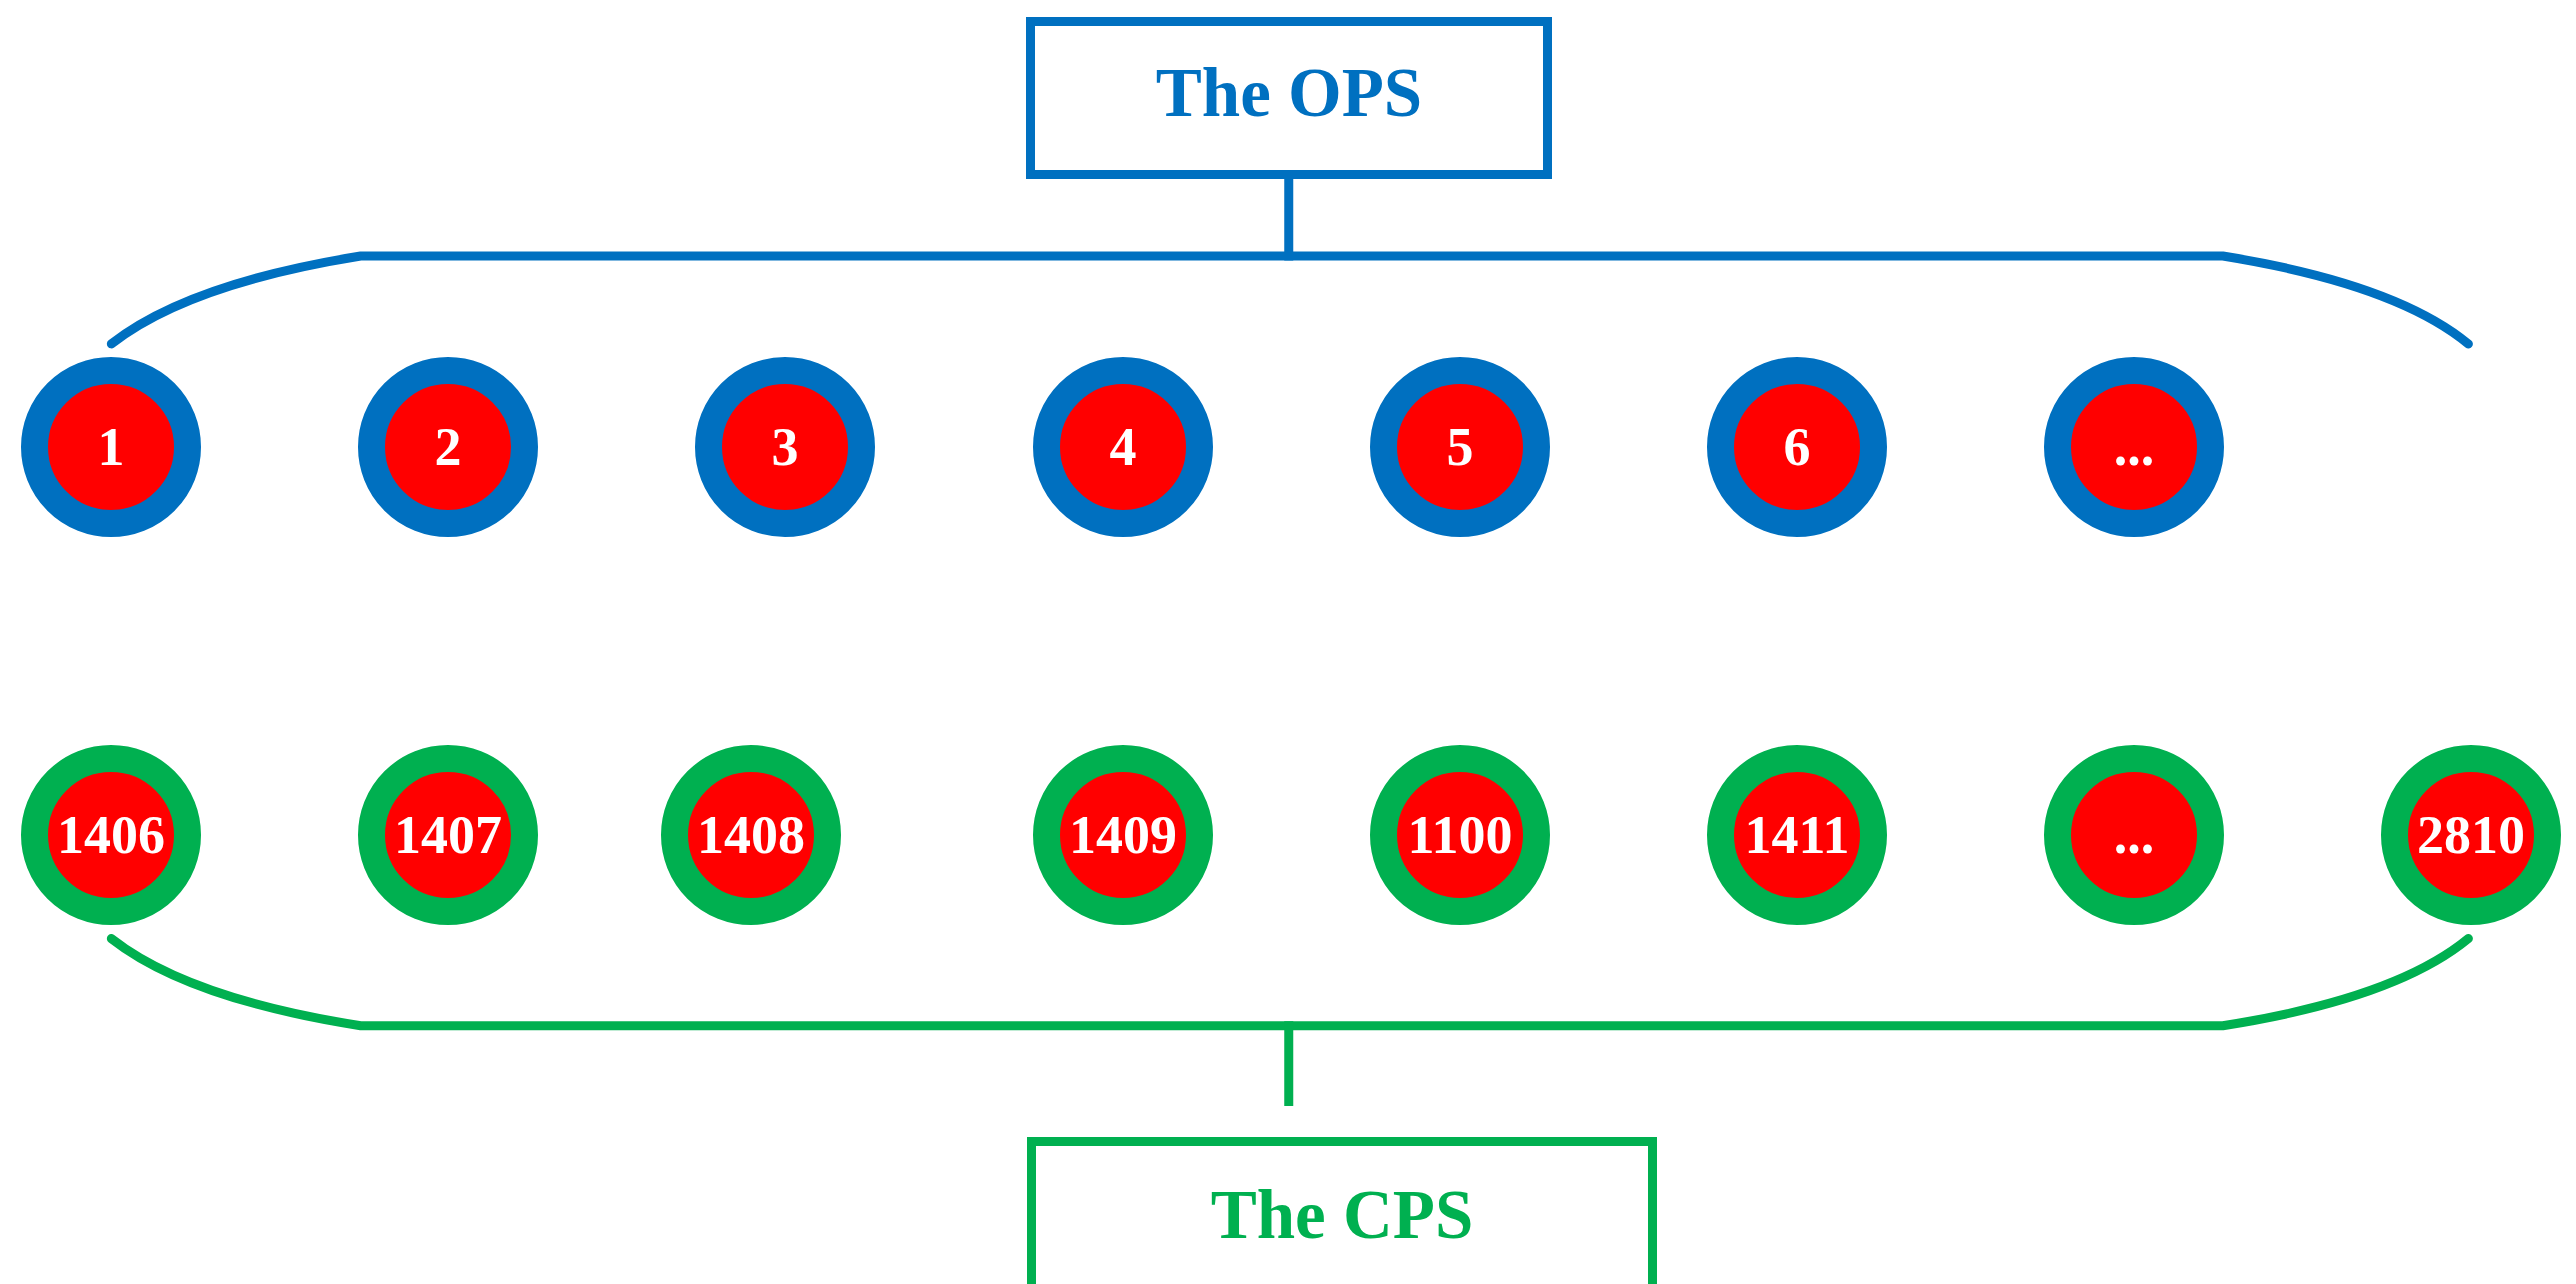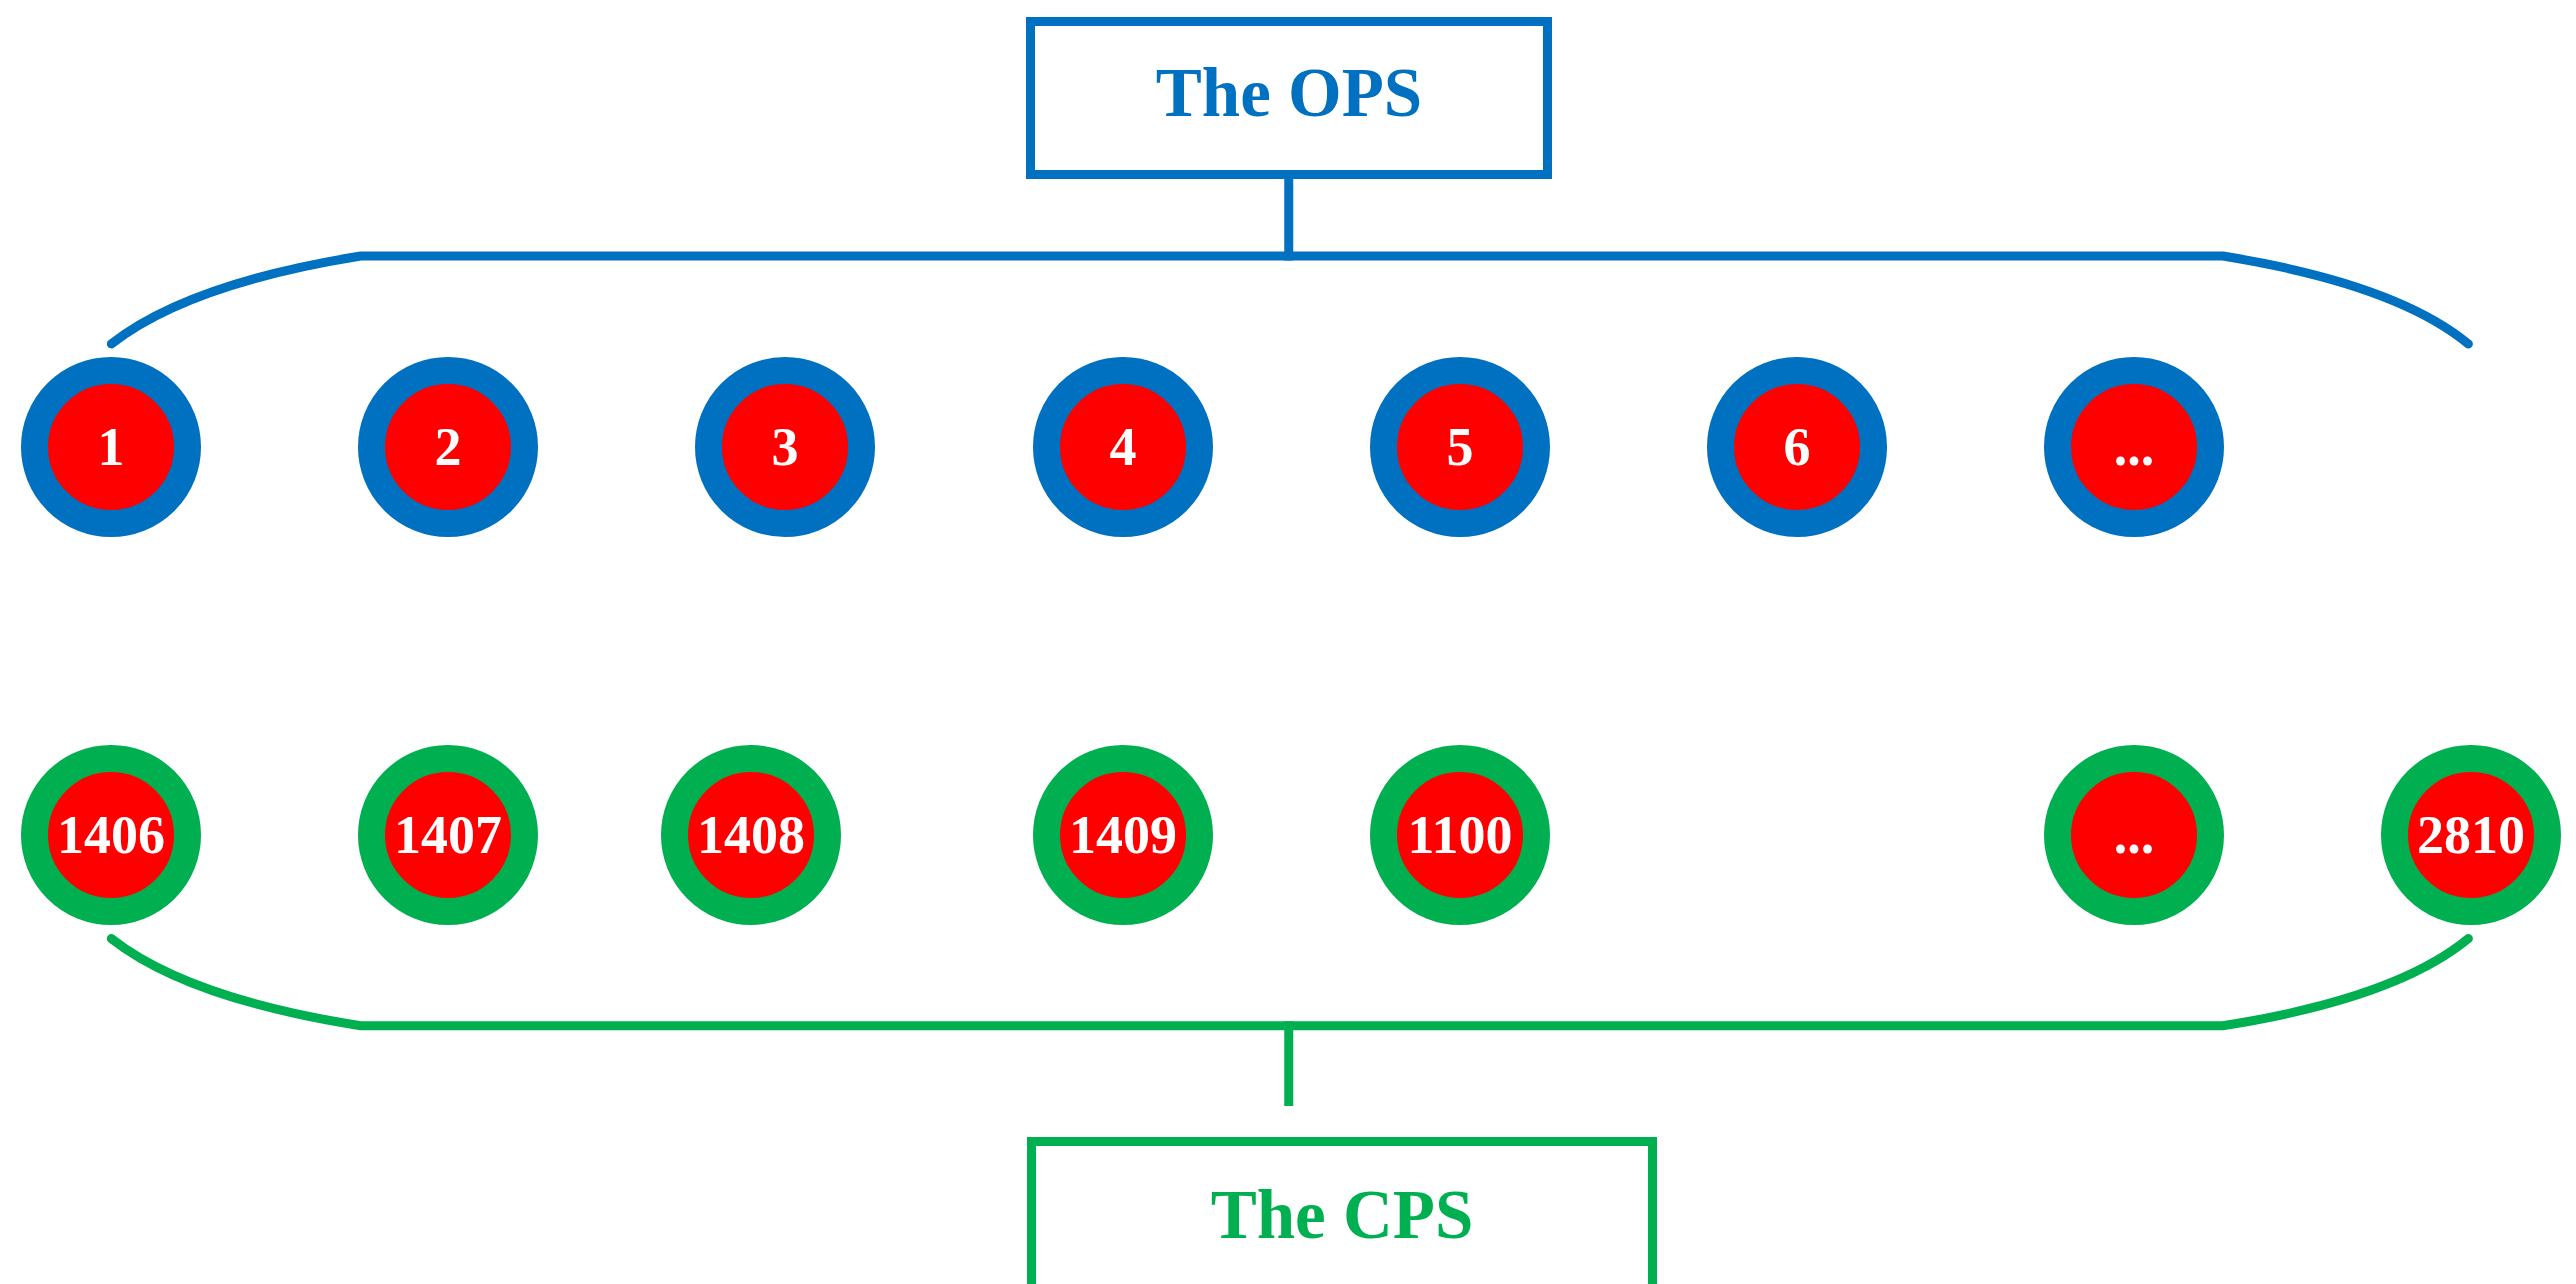--- a/index.html
+++ b/index.html
@@ -98,20 +98,23 @@
     </div>
   <div class="node cps" style="left:661px;top:745px">
       <span class="node-label">1408</span>
     </div>
   <div class="node cps" style="left:1033px;top:745px">
       <span class="node-label">1409</span>
     </div>
   <div class="node cps" style="left:1370px;top:745px">
       <span class="node-label">1100</span>
     </div>
+  <div class="node cps" style="left:1707px;top:745px">
+      <span class="node-label">1411</span>
+    </div>
   <div class="node cps" style="left:2044px;top:745px">
       <span class="node-label">...</span>
     </div>
   <div class="node cps" style="left:2381px;top:745px">
       <span class="node-label">2810</span>
     </div>
 
   <div class="title-box cps-box">
     <span class="title-label">The CPS</span>
   </div>

